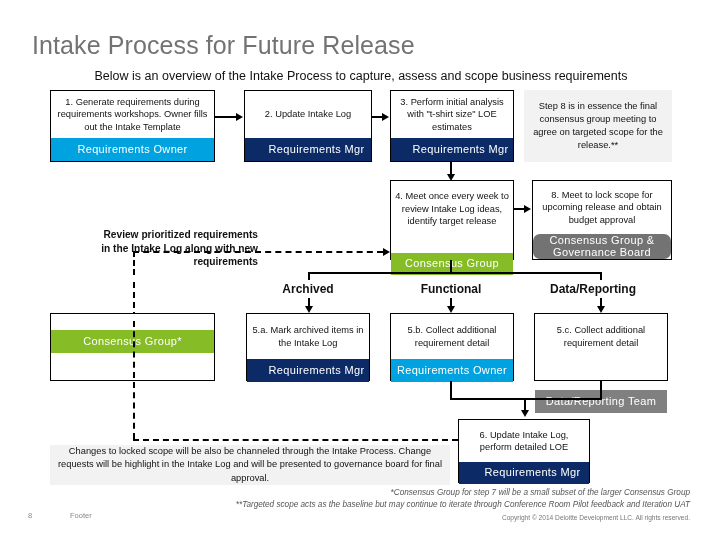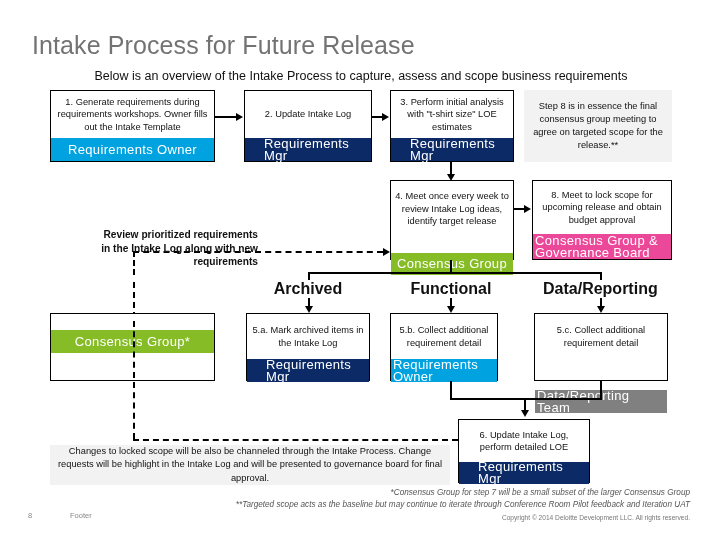--- a/index.html
+++ b/index.html
@@ -24,41 +24,41 @@
 
   
   .pbox{border:1.3px solid #000;background:#fff;box-sizing:border-box;}
   .pbox .body{
     display:flex;align-items:center;justify-content:center;
     text-align:center;padding:2px 4px;box-sizing:border-box;
     font-size:9.3px;line-height:12.4px;color:#111;
   }
   .pbox .role{
     display:flex;align-items:center;justify-content:center;
-    text-align:left;box-sizing:border-box;
-    font-size:13px;line-height:11.6px;color:#fff;
+    text-align:center;box-sizing:border-box;
+    font-size:11px;line-height:11.6px;color:#fff;
     letter-spacing:.35px;padding:1px 2px;
   }
   .role.blue{background:#00A3E0;}
   .role.navy{background:#0B2A66;padding-left:19px;}
   .role.green{background:#86BC25;margin-top:16px;}
-  .role.olive{background:#ec4899;}
+  .role.olive{background:#737373;border-radius:7px;}
   .role.grey{background:#808080;}
 
   
   .note{
     background:#F2F2F2;box-sizing:border-box;
     display:flex;align-items:center;justify-content:center;
     text-align:center;padding:4px 8px;
     font-size:9.3px;line-height:13.2px;color:#111;
   }
 
   
   .lbl{
-    text-align:center;font-size:16px;line-height:12px;
+    text-align:center;font-size:12px;line-height:12px;
     font-weight:bold;color:#111;
   }
   .loop-text{
     text-align:right;font-size:10.2px;line-height:13.6px;
     font-weight:bold;color:#111;
   }
 
   
   .ln{background:#000;}
   .hln{height:2.2px;}
@@ -154,21 +154,21 @@
 
   <div class="abs pbox" style="left:50px;top:313px;width:165px;height:68px;">
     <div class="role green" style="height:23px;">Consensus Group*</div>
   </div>
 
   <div class="abs pbox" style="left:246px;top:313px;width:124px;height:68px;">
     <div class="body" style="height:45px;">5.a. Mark archived items in the Intake Log</div>
     <div class="role navy" style="height:23px;">Requirements Mgr</div>
   </div>
 
-  <div class="abs pbox" style="left:390px;top:313px;width:108px;height:68px;">
+  <div class="abs pbox" style="left:390px;top:313px;width:124px;height:68px;">
     <div class="body" style="height:45px;">5.b. Collect additional requirement detail</div>
     <div class="role blue" style="height:23px;">Requirements Owner</div>
   </div>
 
   <div class="abs pbox" style="left:534px;top:313px;width:134px;height:68px;">
     <div class="body" style="height:45px;">5.c. Collect additional requirement detail</div>
     <div class="role grey" style="height:23px;margin-top:31px;">Data/Reporting Team</div>
   </div>
 
   <div class="abs ln vln" style="left:450px;top:381px;height:19px;"></div>

